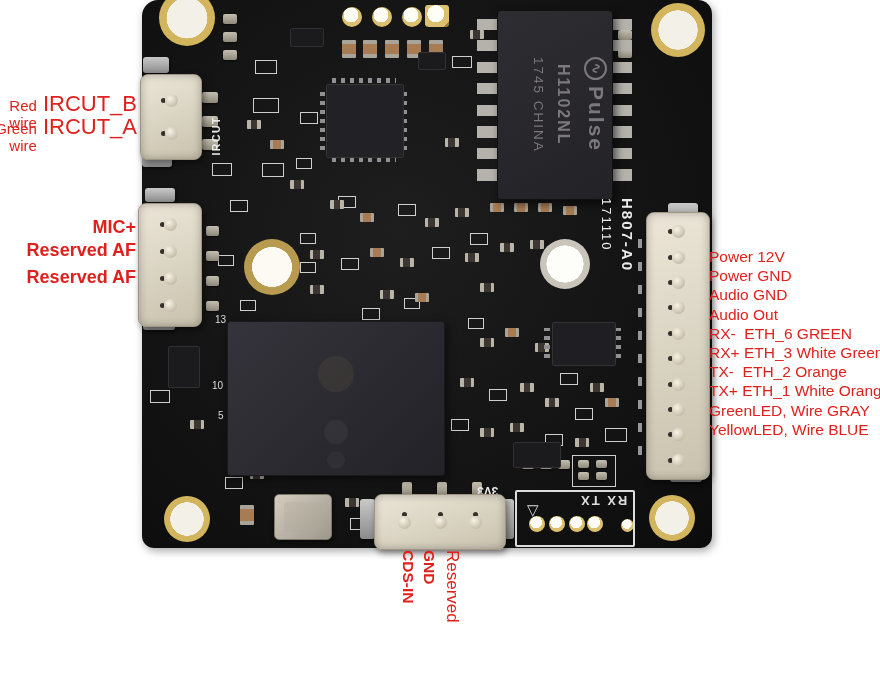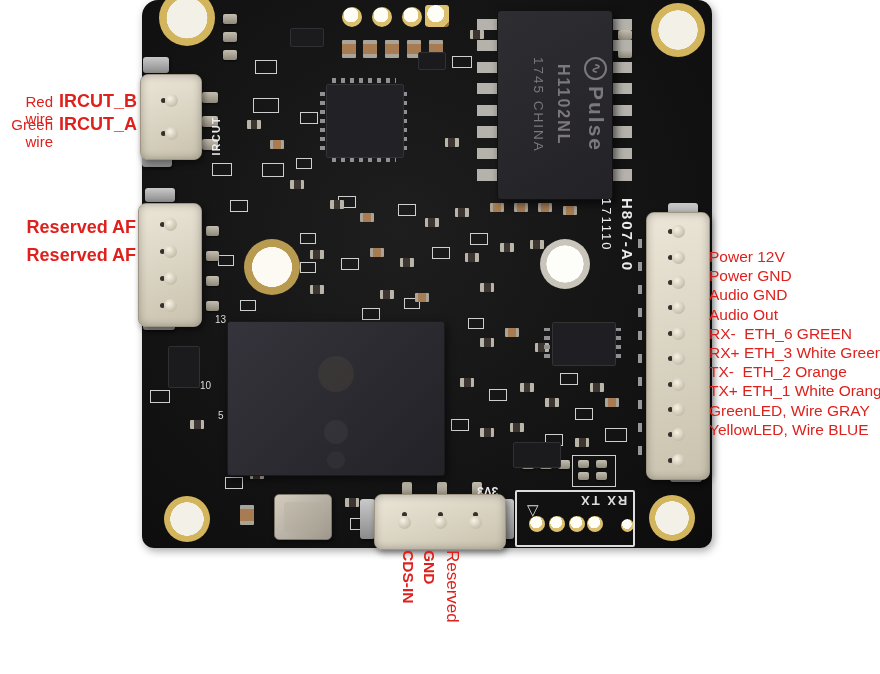--- a/index.html
+++ b/index.html
@@ -74,21 +74,21 @@
   .uarttext{position:absolute;right:6px;top:1px;font-size:13px;font-weight:bold;color:#ddd;
             transform:rotate(180deg);letter-spacing:2px;}
   .tri{position:absolute;left:10px;top:9px;font-size:15px;color:#ddd;}
   .pinnum{font-size:10px;color:#dcdcdc;}
   
   .red{color:#de211d;}
   .anno{position:absolute;z-index:4;}
   .ircut-anno{left:2px;top:91px;width:135px;}
   .ircut-row{display:flex;justify-content:flex-end;align-items:baseline;gap:6px;height:23px;}
   .wire-name{font-size:15px;text-align:right;}
-  .wire-signal{font-size:18px;font-weight:bold;}
+  .wire-signal{font-size:22px;font-weight:normal;}
   .mic-anno{left:0;top:216px;width:136px;text-align:right;font-size:18px;font-weight:bold;line-height:22.5px;}
   .mic-anno .gap{margin-top:5px;}
   .pinlist{left:709px;top:247px;font-size:15.5px;line-height:19.2px;}
   .pinlist div{white-space:pre;}
   .vlabels{left:396px;top:550px;height:140px;writing-mode:vertical-rl;}
   .vr{font-size:17px;width:24px;}
   .vb{font-size:15.5px;font-weight:bold;width:21px;}
 </style>
 </head>
 <body>
@@ -157,35 +157,36 @@
   <div class="silktext vtext rev-block">
     <div class="rev-line1">H807-A0</div>
     <div class="rev-line2">171110</div>
   </div>
   <div class="silktext flip rail3v3">3V3</div>
   <div class="uartbox">
     <div class="uarttext">RX TX</div>
     <div class="tri">▽</div>
   </div>
   <div class="silktext pinnum" style="left:215px;top:314px">13</div>
-  <div class="silktext pinnum" style="left:200px;top:380px">10</div>
+  <div class="silktext pinnum" style="left:212px;top:380px">10</div>
   <div class="silktext pinnum" style="left:218px;top:410px">5</div>
 
   <div class="anno ircut-anno red">
     <div class="ircut-row">
       <span class="wire-name">Red wire</span>
       <span class="wire-signal">IRCUT_B</span>
     </div>
     <div class="ircut-row">
       <span class="wire-name">Green wire</span>
       <span class="wire-signal">IRCUT_A</span>
     </div>
   </div>
 
   <div class="anno mic-anno red">
+    <div>MIC+</div>
     <div>Reserved AF</div>
     <div class="gap">Reserved AF</div>
   </div>
 
   <div class="anno pinlist red">
     <div>Power 12V</div>
     <div>Power GND</div>
     <div>Audio GND</div>
     <div>Audio Out</div>
     <div>RX-  ETH_6 GREEN</div>

